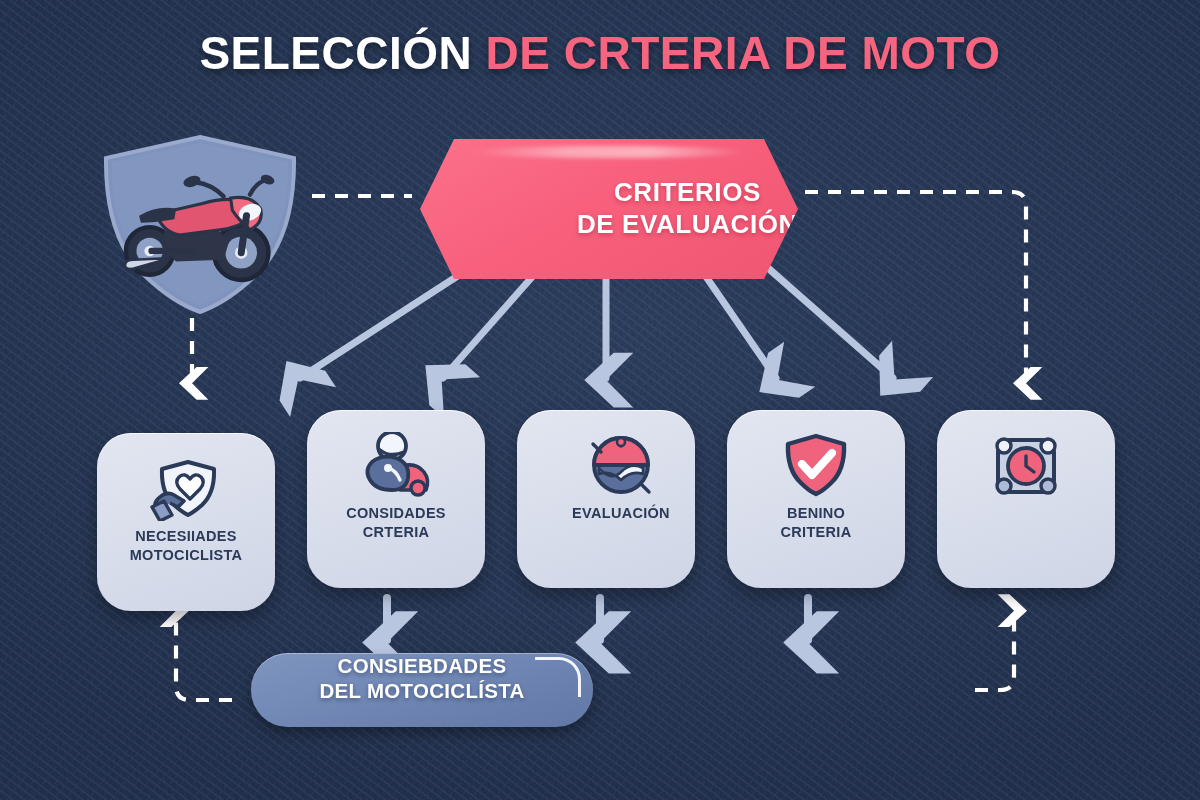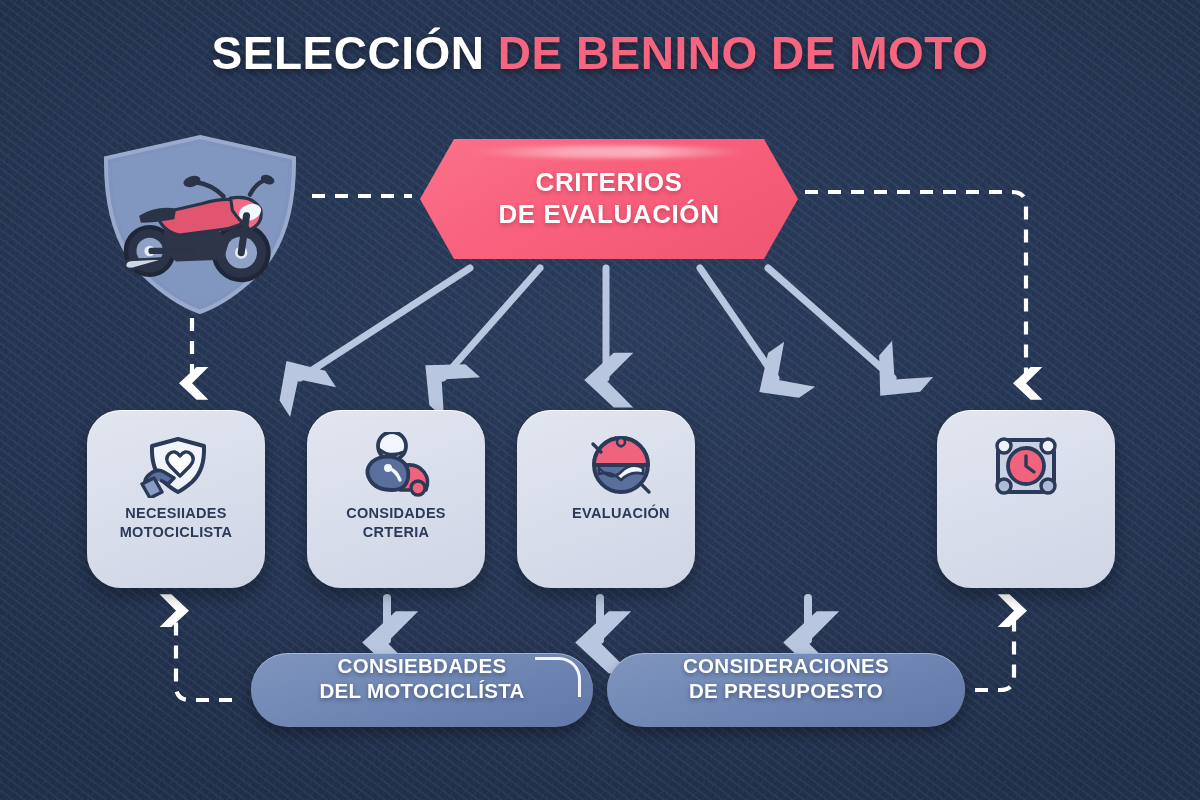--- a/index.html
+++ b/index.html
@@ -77,26 +77,26 @@
     width: 216px;
     height: 183px;
   }
 
   
   #hex-banner {
     position: absolute;
     left: 420px;
     top: 139px;
     width: 378px;
-    height: 120px;
+    height: 140px;
     background: linear-gradient(150deg, #fb7189 0%, #f8607c 45%, #ef5672 100%);
     clip-path: polygon(9% 0%, 91% 0%, 100% 50%, 91% 100%, 9% 100%, 0% 50%);
     display: flex;
     align-items: center;
-    justify-content: center;
+    justify-content: flex-end;
     filter: drop-shadow(0 7px 12px rgba(0,0,0,.38));
   }
   #hex-banner .hex-gloss {
     position: absolute;
     left: 13%;
     top: 7px;
     width: 74%;
     height: 12px;
     border-radius: 50%;
     background: linear-gradient(90deg, rgba(255,255,255,0) 0%, rgba(255,255,255,.42) 35%, rgba(255,255,255,.5) 65%, rgba(255,255,255,0) 100%);
@@ -141,21 +141,21 @@
     color: #2b3a58;
     font-size: 14.5px;
     font-weight: 800;
     line-height: 1.3;
     text-align: center;
     letter-spacing: .3px;
     padding: 0 6px;
     white-space: pre-line;
   }
 
-  #card-0 { left: 87px; }
+  #card-0 { left: 97px; margin-top: 23px; }
   #card-1 { left: 307px; }
   #card-2 { left: 517px; padding-left: 30px; }
   #card-3 { left: 727px; }
   #card-4 { left: 937px; }
 
   
   .pill {
     position: absolute;
     top: 653px;
     height: 74px;
@@ -193,21 +193,21 @@
 </style>
 </head>
 <body>
 
 <div id="infographic">
 
   <div id="noise"></div>
 
   <h1 id="title">
     <span class="t-white">SELECCIÓN</span>
-    <span class="t-pink">DE BENINO DE MOTO</span>
+    <span class="t-pink">DE CRTERIA DE MOTO</span>
   </h1>
 
   <svg id="connectors" viewBox="0 0 1200 800">
     <defs>
       <marker id="ah-solid" markerWidth="9" markerHeight="9" refX="4.2" refY="4.5" orient="auto">
         <path d="M0.6,0.6 L4.5,4.5 L8.4,0.6 L8.4,3.4 L4.5,7.6 L0.6,3.4 Z" fill="#b9c6df"></path>
       </marker>
       <marker id="ah-dash" markerWidth="9" markerHeight="9" refX="4.2" refY="4.5" orient="auto">
         <path d="M0.6,0.6 L4.5,4.5 L8.4,0.6 L8.4,3.4 L4.5,7.6 L0.6,3.4 Z" fill="#ffffff"></path>
       </marker>
@@ -317,20 +317,30 @@
         <path d="M16 36 q12 14 22 4 q10 -10 22 -4 l0 6 q-12 -4 -22 6 q-10 -10 -22 -6 Z" fill="#f2f5fb" stroke="#2b3a58" stroke-width="2.6" stroke-linejoin="round"></path>
         <path d="M38 6 L38 14" stroke="#2b3a58" stroke-width="3.4" stroke-linecap="round"></path>
         <circle cx="38" cy="10" r="4" fill="#f0637c" stroke="#2b3a58" stroke-width="2.6"></circle>
         <path d="M10 12 L18 20" stroke="#2b3a58" stroke-width="3.4" stroke-linecap="round"></path>
         <path d="M58 52 L66 60" stroke="#2b3a58" stroke-width="3.4" stroke-linecap="round"></path>
       </svg>
     </div>
     <div class="card-label">EVALUACIÓN</div>
   </div>
 
+  <div class="card" id="card-3">
+    <div class="card-icon">
+      <svg viewBox="0 0 76 66" width="76" height="66">
+        <path d="M38 4 L66 12 Q67 38 53 51 Q45 59 38 62 Q31 59 23 51 Q9 38 10 12 Z" fill="#f0637c" stroke="#2b3a58" stroke-width="4.4" stroke-linejoin="round"></path>
+        <path d="M24 32 L34 43 L54 21" fill="none" stroke="#ffffff" stroke-width="8" stroke-linecap="round" stroke-linejoin="round"></path>
+      </svg>
+    </div>
+    <div class="card-label">BENINO
+CRITERIA</div>
+  </div>
 
   <div class="card" id="card-4">
     <div class="card-icon">
       <svg viewBox="0 0 76 66" width="76" height="66">
         <rect x="10" y="8" width="56" height="52" rx="12" fill="#c9d2e4" stroke="#2b3a58" stroke-width="4"></rect>
         <circle cx="16" cy="14" r="7" fill="#eef1f8" stroke="#2b3a58" stroke-width="3.4"></circle>
         <circle cx="60" cy="14" r="7" fill="#eef1f8" stroke="#2b3a58" stroke-width="3.4"></circle>
         <circle cx="16" cy="54" r="7" fill="#aebbd6" stroke="#2b3a58" stroke-width="3.4"></circle>
         <circle cx="60" cy="54" r="7" fill="#aebbd6" stroke="#2b3a58" stroke-width="3.4"></circle>
         <circle cx="38" cy="34" r="18" fill="#f0637c" stroke="#2b3a58" stroke-width="3.8"></circle>
@@ -338,18 +348,14 @@
       </svg>
     </div>
   </div>
 
   <div class="pill" id="pill-0">
     <div class="pill-label">CONSIEBDADES
 DEL MOTOCICLÍSTA</div>
     <div class="pill-corner"></div>
   </div>
 
-  <div class="pill" id="pill-1">
-    <div class="pill-label">CONSIDERACIONES
-DE PRESUPOESTO</div>
-  </div>
 
 </div>
 
 </body></html>

